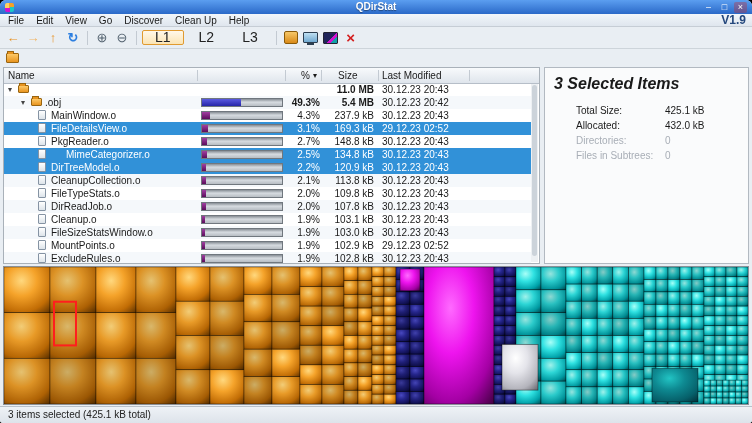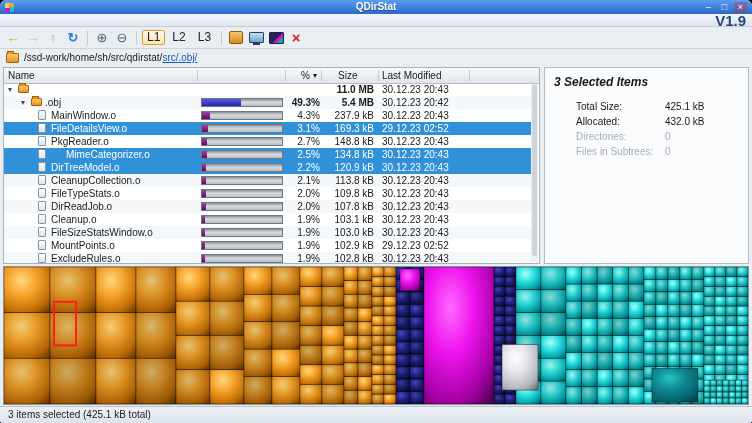--- a/index.html
+++ b/index.html
@@ -10,31 +10,31 @@
   .titlebar{position:absolute;left:0;top:0;right:0;height:14px;background:linear-gradient(#5b9ef0,#2a69c8);display:flex;align-items:center;}
   .titlebar .apptitle{position:absolute;left:0;right:0;text-align:center;color:#fff;font-size:10px;font-weight:bold;line-height:14px;text-shadow:0 1px 1px rgba(0,0,0,.4);}
   .appicon{width:9px;height:9px;margin-left:5px;border-radius:2px;background:conic-gradient(#f5a028 0 25%,#19c8c8 25% 50%,#d012d0 50% 75%,#ffd060 75%);z-index:2;}
   .wcontrols{margin-left:auto;display:flex;gap:3px;margin-right:5px;z-index:2;}
   .wbtn{width:13px;height:11px;color:#fff;font-size:9px;line-height:11px;text-align:center;border-radius:2px;}
   .wbtn:last-child{background:rgba(200,40,40,.35);}
 
   
   .menubar{position:absolute;left:0;top:14px;right:0;height:13px;background:linear-gradient(#f2f6fa,#dfe6ee);border-bottom:1px solid #c6cdd5;display:flex;align-items:center;font-size:10px;color:#1a1a1a;padding-left:2px;box-sizing:border-box;}
   .menu-item{padding:0 6px;line-height:13px;}
-  .version{margin-left:auto;margin-right:6px;font-size:15px;font-weight:bold;color:#24477c;}
+  .version{margin-left:auto;margin-right:6px;font-size:12px;font-weight:bold;color:#24477c;}
 
   
   .toolbar{position:absolute;left:0;top:27px;right:0;height:22px;background:#e9eef3;border-bottom:1px solid #cdd4da;display:flex;align-items:center;padding-left:4px;gap:2px;box-sizing:border-box;}
   .tb-btn{min-width:18px;height:18px;display:flex;align-items:center;justify-content:center;border-radius:2px;}
   .tbsep{width:1px;height:14px;background:#c3cad2;margin:0 3px;}
   .i-arrow{font-size:13px;font-weight:bold;}
   .i-back{color:#e8901f;} .i-fwd{color:#f0b66a;} .i-up{color:#e8901f;}
   .i-refresh{color:#2d7fe0;font-size:13px;font-weight:bold;}
   .i-zoom{color:#52616e;font-size:13px;}
-  .lbtn{font-size:12px;color:#222;padding:1px 4px;border:1px solid transparent;border-radius:2px;line-height:11px;}
+  .lbtn{font-size:14px;color:#222;padding:1px 12px;border:1px solid transparent;border-radius:2px;line-height:11px;}
   .lbtn.active{border-color:#e09a30;background:linear-gradient(#fff8ea,#fbe4b4);}
   .mini-pkg{width:12px;height:11px;border:1px solid #8a5a08;border-radius:2px;background:linear-gradient(#f6c768,#d98a18);}
   .mini-mon{width:13px;height:9px;border:1px solid #2c3e50;border-radius:1px;background:linear-gradient(#bfe0f2,#6fa8d0);position:relative;}
   .mini-mon::after{content:"";position:absolute;left:3px;bottom:-3px;width:7px;height:2px;background:#2c3e50;}
   .mini-map{width:13px;height:10px;border:1px solid #223;border-radius:1px;background:linear-gradient(135deg,#20245a 55%,#d012d0 55% 70%,#10a0a8 70%);}
   .i-x{color:#d42020;font-size:15px;font-weight:bold;line-height:15px;}
 
   
   .crumb{position:absolute;left:0;top:49px;right:0;height:17px;display:flex;align-items:center;font-size:10px;padding-left:6px;gap:5px;color:#1a1a1a;box-sizing:border-box;}
   .crumb .link{color:#1558c0;text-decoration:underline;}
@@ -63,21 +63,21 @@
   .bfile{background:linear-gradient(#a13fa1,#5c0d5c);}
   .cpct{position:absolute;left:282px;width:34px;text-align:right;}
   .csize{position:absolute;left:318px;width:52px;text-align:right;}
   .cmod{position:absolute;left:378px;}
   .b{font-weight:bold;}
   .vscroll{position:absolute;right:1px;top:16px;bottom:1px;width:7px;background:#edf0f3;}
   .vthumb{position:absolute;left:1px;right:1px;top:1px;height:96%;background:#ccd3da;border-radius:3px;}
 
   
   .details{position:absolute;left:544px;top:67px;right:3px;height:197px;background:#fafbfc;border:1px solid #b2b9c1;box-sizing:border-box;font-size:10px;color:#1a1a1a;}
-  .dtitle{font-weight:bold;font-style:italic;padding:7px 0 0 9px;font-size:12px;}
+  .dtitle{font-weight:bold;font-style:italic;padding:7px 0 0 9px;font-size:16px;}
   .drows{margin-top:10px;padding-left:22px;}
   .drow{position:relative;height:15px;}
   .dlabel{position:absolute;left:9px;line-height:15px;}
   .dvalue{position:absolute;left:98px;line-height:15px;}
   .drow.muted .dlabel,.drow.muted .dvalue{color:#a8aeb6;}
 
   
   .treemap{position:absolute;left:3px;right:3px;top:266px;height:139px;border:1px solid #8a9098;background:#000;box-sizing:border-box;}
   .treemap svg{display:block;width:100%;height:100%;}
 
@@ -94,20 +94,29 @@
     <span class="apptitle">QDirStat</span>
 
     <div class="wcontrols">
       <span class="wbtn">–</span>
       <span class="wbtn">□</span>
       <span class="wbtn">×</span>
     </div>
   </div>
 
   <div class="menubar">
+    <span class="menu-items" style="display:flex">
+        <span class="menu-item">File</span>
+        <span class="menu-item">Edit</span>
+        <span class="menu-item">View</span>
+        <span class="menu-item">Go</span>
+        <span class="menu-item">Discover</span>
+        <span class="menu-item">Clean Up</span>
+        <span class="menu-item">Help</span>
+      </span>
     <span class="version">V1.9</span>
   </div>
 
   <div class="toolbar">
     <span class="tb-btn">
         <span class="i-arrow i-back">←</span>
       </span>
     <span class="tb-btn">
         <span class="i-arrow i-fwd">→</span>
       </span>
@@ -138,21 +147,20 @@
     <span class="tb-btn">
         <span class="mini-map"></span>
       </span>
     <span class="tb-btn">
         <span class="i-x">×</span>
       </span>
   </div>
 
   <div class="crumb">
     <span class="ficon-static"></span>
-    <span><span>/ssd-work/home/sh/src/qdirstat/</span><span class="link">src/</span><span class="link">.obj/</span></span>
   </div>
 
   <div class="tree">
     <div class="thead">
       <span style="left:4px">Name</span>
       <span style="left:284px;width:22px;text-align:right">%</span>
       <span style="left:309px;font-size:8px">▾</span>
       <span style="left:334px">Size</span>
       <span style="left:378px">Last Modified</span>
       <span class="hsep" style="left:193px"></span>

